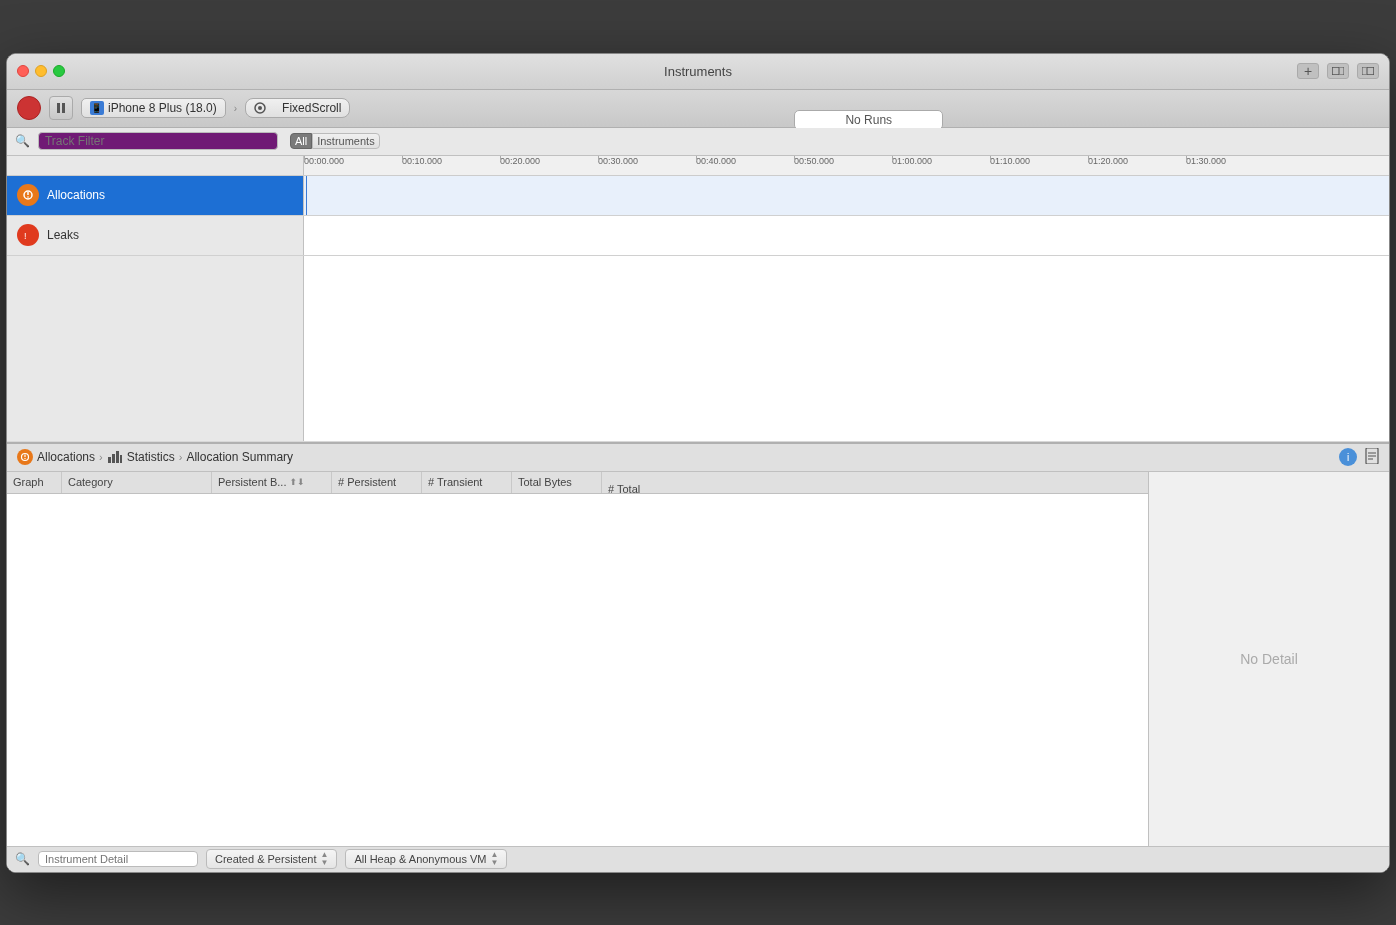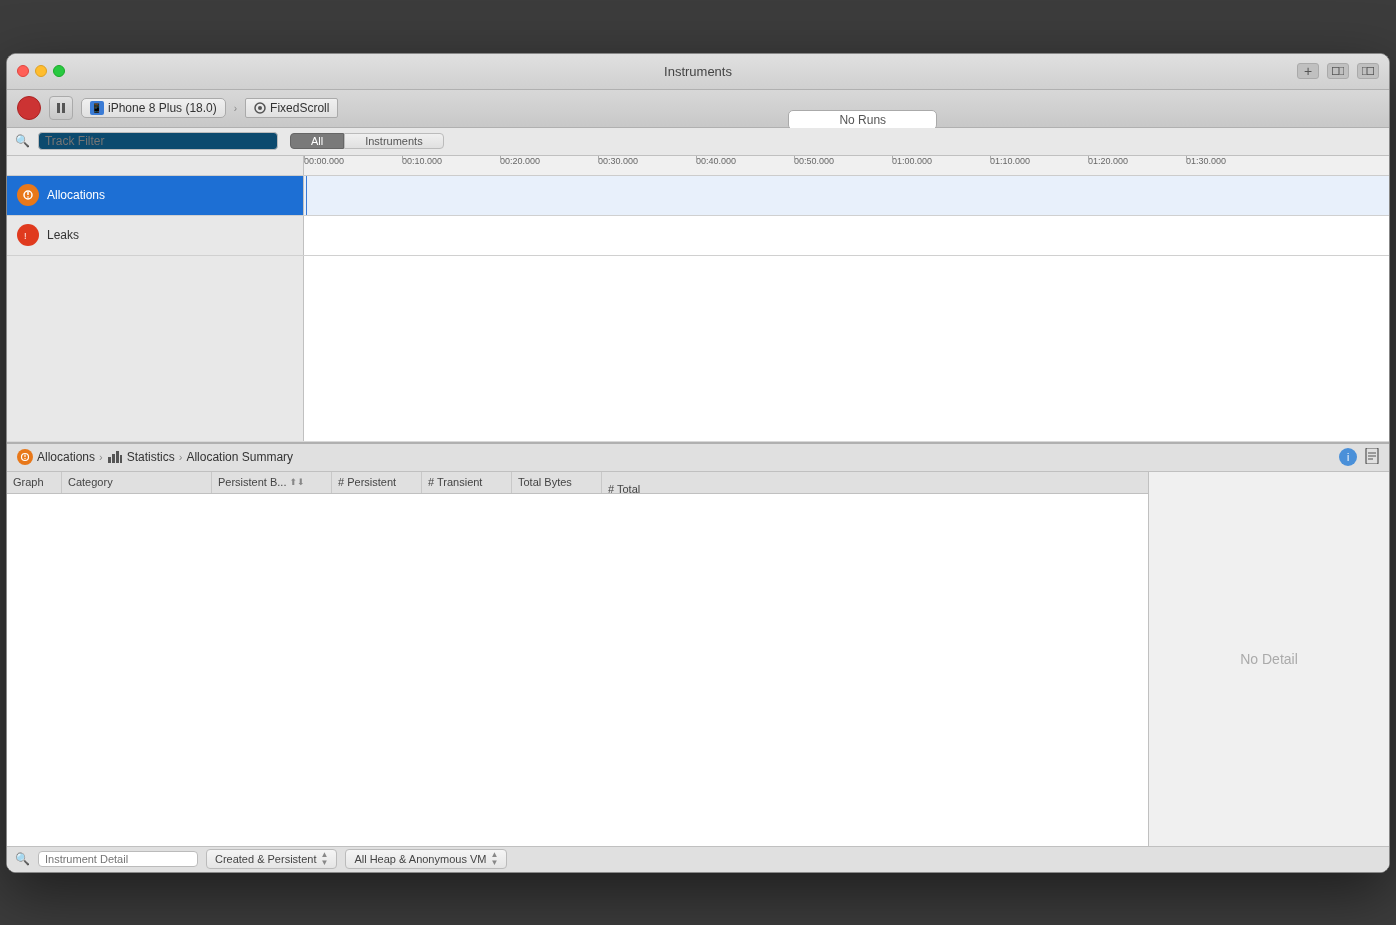--- a/index.html
+++ b/index.html
@@ -143,27 +143,27 @@
       border-radius: 2px;
       display: flex;
       align-items: center;
       justify-content: center;
       color: white;
       font-size: 9px;
     }
     .target-selector {
       background: linear-gradient(to bottom, #f0f0f0, #e0e0e0);
       border: 1px solid #aaa;
-      border-radius: 2px;
+      border-radius: 8px;
       padding: 2px 8px;
       font-size: 12px;
       color: #333;
       display: flex;
       align-items: center;
-      gap: 4px;
+      gap: 16px;
       cursor: pointer;
     }
     .runs-selector {
       background: white;
       border: 1px solid #aaa;
       border-radius: 5px;
       padding: 2px 50px;
       font-size: 12px;
       color: #555;
       text-align: center;
@@ -184,34 +184,34 @@
       gap: 8px;
       flex-shrink: 0;
     }
     .filter-icon {
       color: #888;
       font-size: 12px;
     }
     .filter-input {
       flex: 1;
       max-width: 240px;
-      background: #0c4a6e;
+      background: #701a75;
       border: 1px solid #bbb;
       border-radius: 4px;
       padding: 1px 6px;
       font-size: 12px;
       color: #aaa;
     }
     .filter-tabs {
       display: flex;
       gap: 0;
       margin-left: 4px;
     }
     .filter-tab {
-      padding: 1px 20px;
+      padding: 1px 4px;
       font-size: 11px;
       border: 1px solid #bbb;
       cursor: pointer;
       background: linear-gradient(to bottom, #f0f0f0, #e0e0e0);
       color: #555;
     }
     .filter-tab:first-child { border-radius: 4px 0 0 4px; }
     .filter-tab:last-child { border-radius: 0 4px 4px 0; }
     .filter-tab.active {
       background: #7a7a7a;

